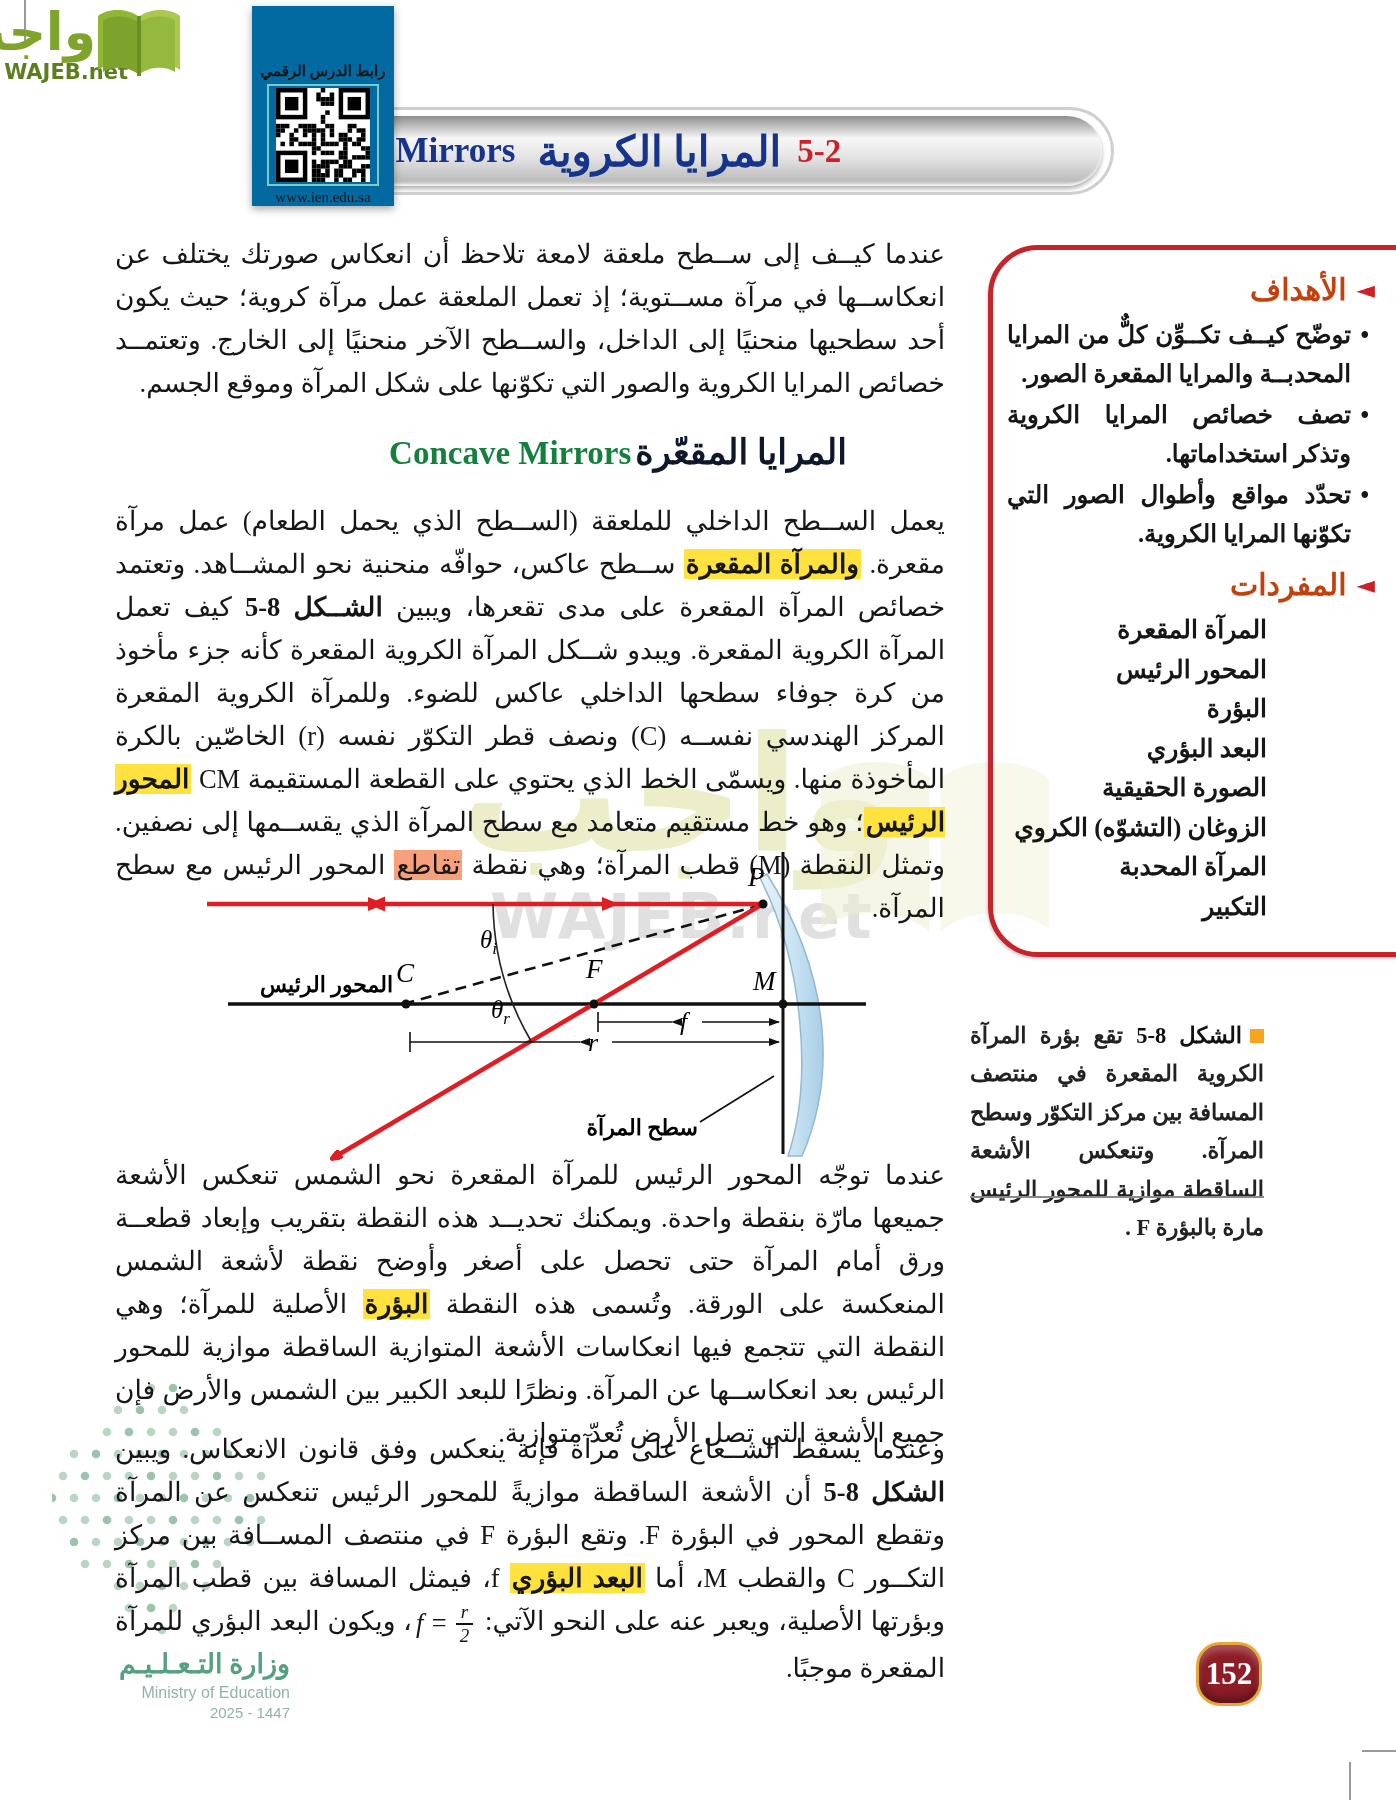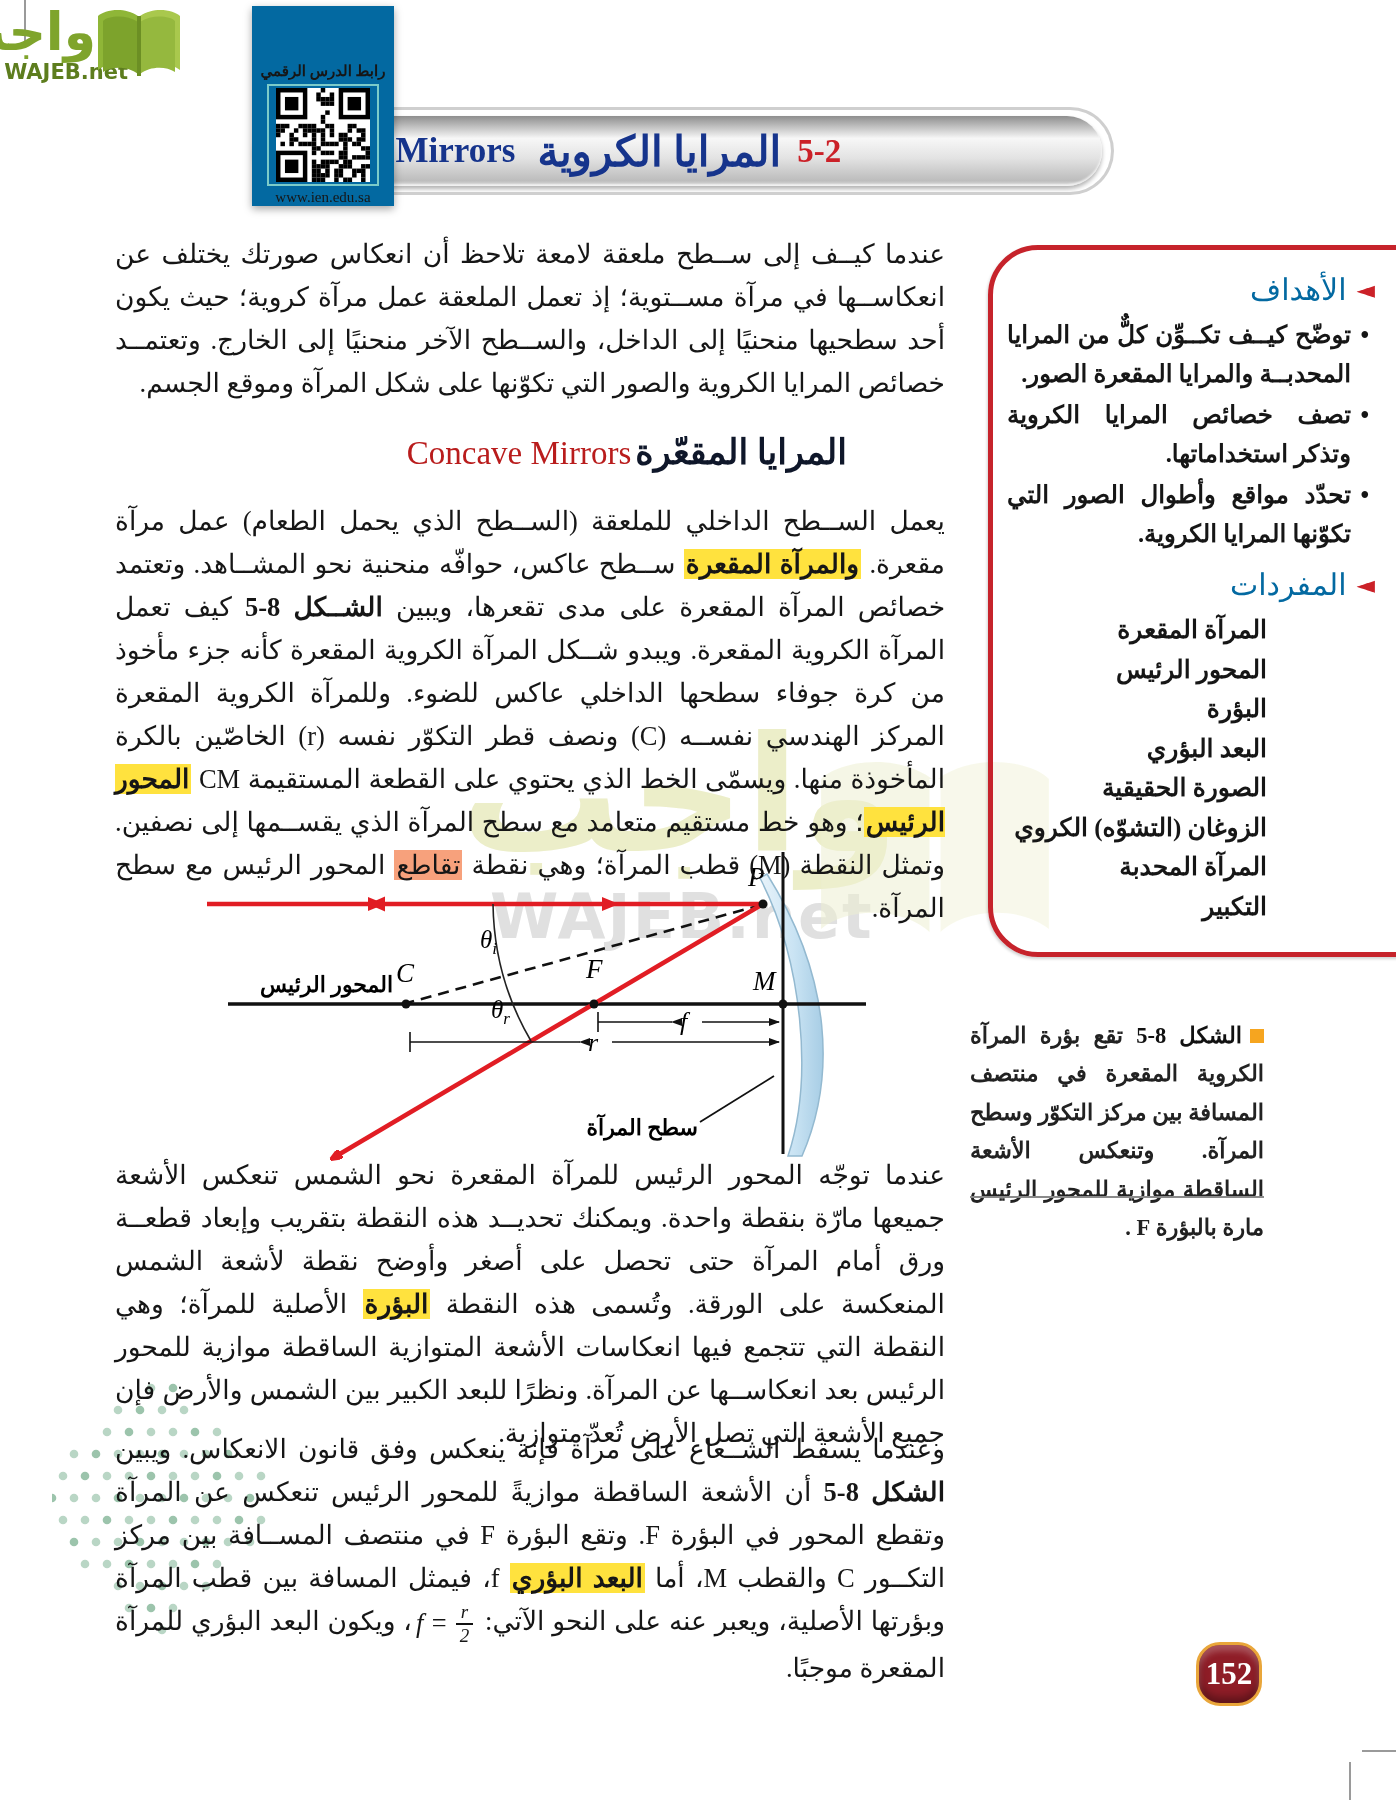--- a/index.html
+++ b/index.html
@@ -34,34 +34,34 @@
   .watermark .we{position:absolute;left:60px;top:150px;font-size:62px;font-weight:bold;color:#e0e0e0;font-family:"DejaVu Sans",sans-serif;letter-spacing:2px;}
   .watermark svg{position:absolute;left:380px;top:0;}
   
   .col{position:absolute;left:115px;width:830px;direction:rtl;text-align:justify;z-index:2;}
   .body-text{font-size:26.5px;line-height:43px;margin:0;}
   .b{font-weight:bold;}
   .hl-yellow{background:#ffe23e;font-weight:bold;padding:0 2px;}
   .hl-salmon{background:#f7a17c;padding:0 2px;}
   .sec-head{position:absolute;left:115px;width:830px;direction:rtl;text-align:right;padding-right:98px;box-sizing:border-box;z-index:2;}
   .sec-head .h-ar{font-size:35px;font-weight:bold;color:#0f172a;}
-  .sec-head .h-en{font-size:33px;font-weight:normal;color:#b91c1c;}
+  .sec-head .h-en{font-size:33px;font-weight:bold;color:#15803d;}
   .frac{display:inline-flex;align-items:center;vertical-align:middle;margin:0 4px;font-style:italic;}
   .frac .stack{display:inline-flex;flex-direction:column;text-align:center;font-size:19px;line-height:1.15;margin-left:6px;}
   .frac .num{border-bottom:2px solid #111;padding:0 5px;}
   .flhs{margin-right:2px;}
   
   .figure{position:absolute;left:150px;top:840px;z-index:1;}
   
   .side-box{position:absolute;left:988px;top:245px;width:450px;height:712px;box-sizing:border-box;
             border:5px solid #c6232b;border-radius:50px 0 0 50px;z-index:3;background:transparent;
             padding:16px 58px 6px 14px;direction:rtl;box-shadow:-1px 2px 3px rgba(0,0,0,.18);}
   .side-title{display:flex;align-items:center;margin:6px 0 8px;}
   .side-title .tri{color:#cb2128;font-size:24px;margin-left:10px;font-family:"DejaVu Sans",sans-serif;}
-  .side-title .t{color:#0369a1;font-size:30px;font-weight:normal;}
+  .side-title .t{color:#c2410c;font-size:30px;font-weight:bold;}
   .obj-list{list-style:none;margin:0;padding:0 6px 0 0;}
   .obj-list li{position:relative;padding-right:18px;font-size:24.5px;line-height:39px;font-weight:bold;text-align:justify;margin-bottom:2px;}
   .obj-list li::before{content:"•";position:absolute;right:0;top:0;}
   .voc-list{list-style:none;margin:4px 108px 0 0;padding:0;}
   .voc-list li{font-size:25px;line-height:39.5px;font-weight:bold;text-align:right;}
   
   .caption{position:absolute;left:970px;top:994px;width:294px;direction:rtl;text-align:justify;
            font-size:22.5px;line-height:38.5px;font-weight:bold;color:#222;z-index:2;}
   .cap-sq{display:inline-block;width:14px;height:14px;background:#f6a51f;margin-left:8px;}
   .cap-title{font-weight:bold;color:#111;}
@@ -437,18 +437,23 @@
       <circle cx="66" cy="228" r="4.3" fill="#b9d6c5"></circle>
       <circle cx="88" cy="228" r="4.3" fill="#b9d6c5"></circle>
       <circle cx="110" cy="228" r="4.3" fill="#9cc4ac"></circle>
       <circle cx="132" cy="228" r="4.3" fill="#b9d6c5"></circle>
       <circle cx="154" cy="228" r="4.3" fill="#b9d6c5"></circle>
       <circle cx="77" cy="250" r="4.3" fill="#b9d6c5"></circle>
       <circle cx="99" cy="250" r="4.3" fill="#9cc4ac"></circle>
       <circle cx="121" cy="250" r="4.3" fill="#b9d6c5"></circle>
       <circle cx="110" cy="272" r="4.3" fill="#b9d6c5"></circle>
     </svg>
+  <div class="ministry">
+    <div class="m-ar">وزارة التـعـلـيـم</div>
+    <div class="m-en">Ministry of Education</div>
+    <div class="m-yr" dir="ltr">2025 - 1447</div>
+  </div>
 
   <div class="badge">
     <span>152</span>
   </div>
 
 </div>
 
 </body></html>

